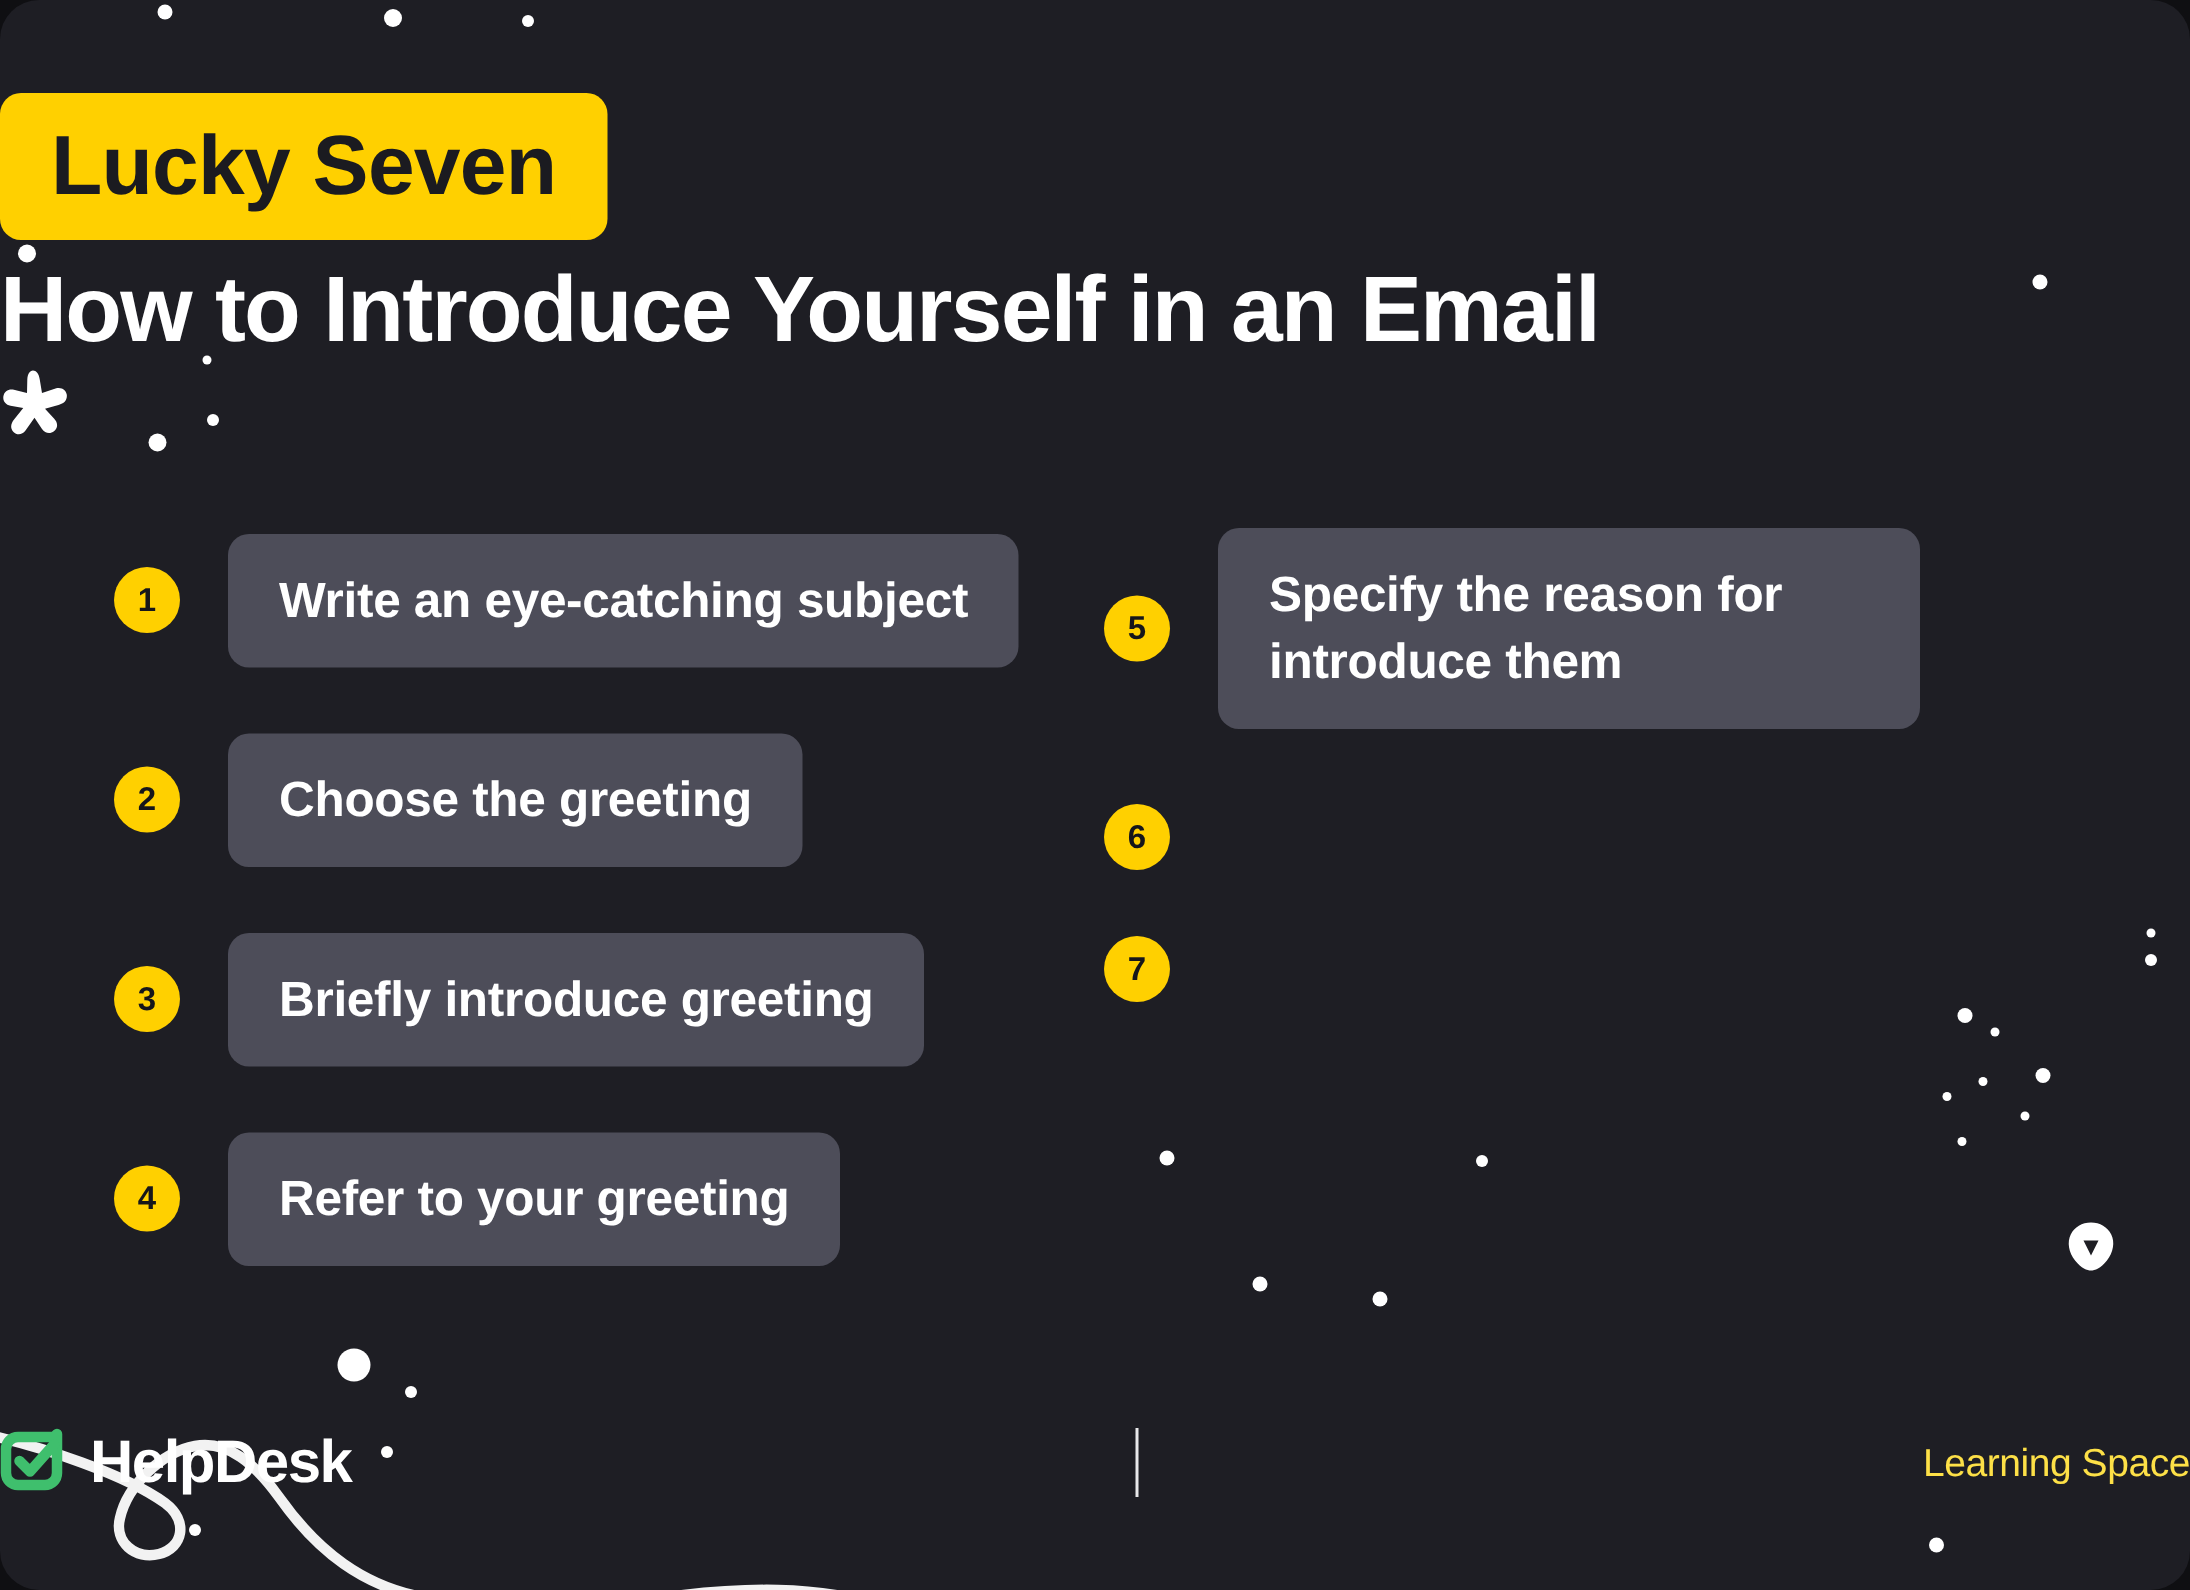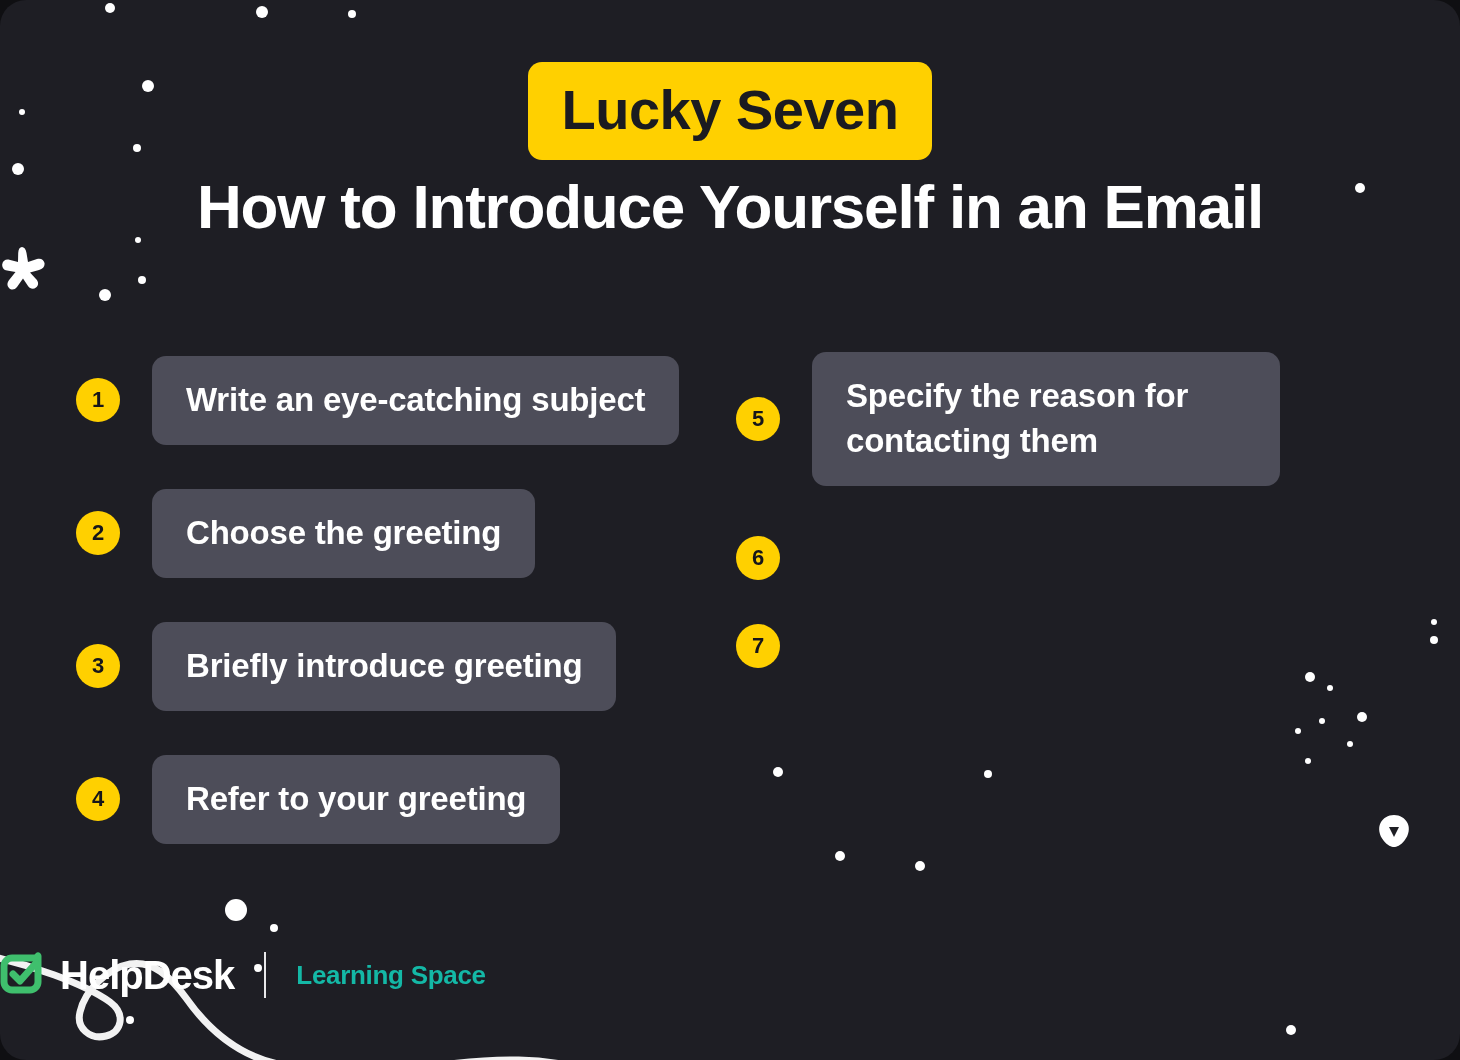--- a/index.html
+++ b/index.html
@@ -34,21 +34,20 @@
     position: absolute;
     pointer-events: none;
   }
 
   
   .header {
     position: absolute;
     left: 0;
     right: 0;
     top: 62px;
-    text-align: center;
   }
   .badge {
     display: inline-block;
     background: #ffd000;
     color: #1b1b20;
     font-size: 56px;
     font-weight: bold;
     letter-spacing: -0.5px;
     line-height: 1;
     padding: 20px 34px 22px 34px;
@@ -105,43 +104,43 @@
   .pill.wrap { max-width: 400px; }
 
   
   .footer {
     position: absolute;
     left: 0;
     right: 0;
     bottom: 62px;
     display: flex;
     align-items: center;
-    justify-content: flex-start;
+    justify-content: space-between;
     gap: 30px;
   }
   .brand {
     display: flex;
     align-items: center;
     gap: 14px;
   }
   .brand-name {
     color: #ffffff;
     font-size: 40px;
     font-weight: bold;
     letter-spacing: -1px;
   }
   .divider {
     width: 2px;
     height: 46px;
     background: #e8e8ea;
   }
   .sub-brand {
-    color: #14b8a6;
+    color: #fde047;
     font-size: 26px;
-    font-weight: bold;
+    font-weight: normal;
     letter-spacing: -0.3px;
   }
 </style>
 </head>
 <body>
 
 <div id="canvas">
 
   <div id="dot-layer">
       <div class="dot" style="left: 105px; top: 3px; width: 10px; height: 10px;"></div>
@@ -208,21 +207,21 @@
     </div>
     <div class="step">
       <div class="num">4</div>
       <div class="pill">Refer to your greeting</div>
     </div>
   </div>
 
   <div class="col" id="col-right">
     <div class="step" style="margin-bottom:50px;">
       <div class="num">5</div>
-      <div class="pill wrap">Specify the reason for contacting them</div>
+      <div class="pill wrap">Specify the reason for introduce them</div>
     </div>
     <div class="step" style="margin-bottom:44px;">
       <div class="num">6</div>
     </div>
     <div class="step">
       <div class="num">7</div>
     </div>
   </div>
 
   <div class="footer">

